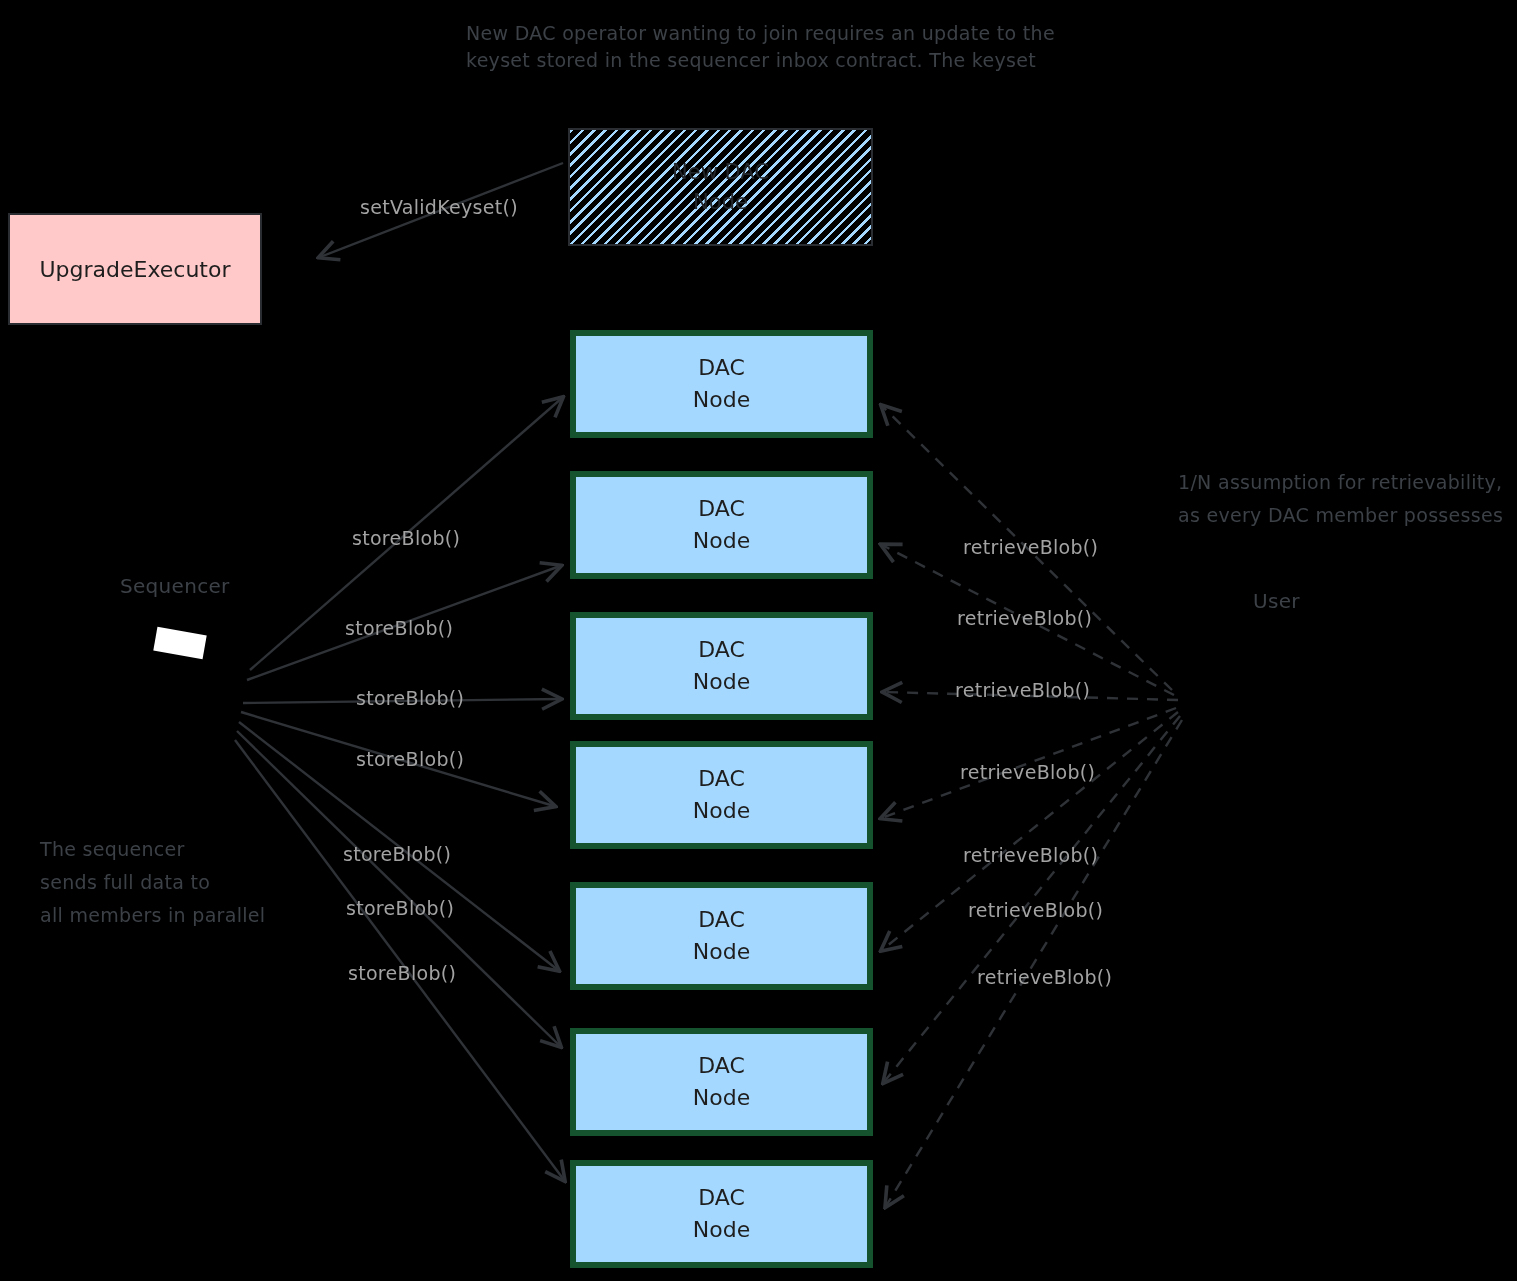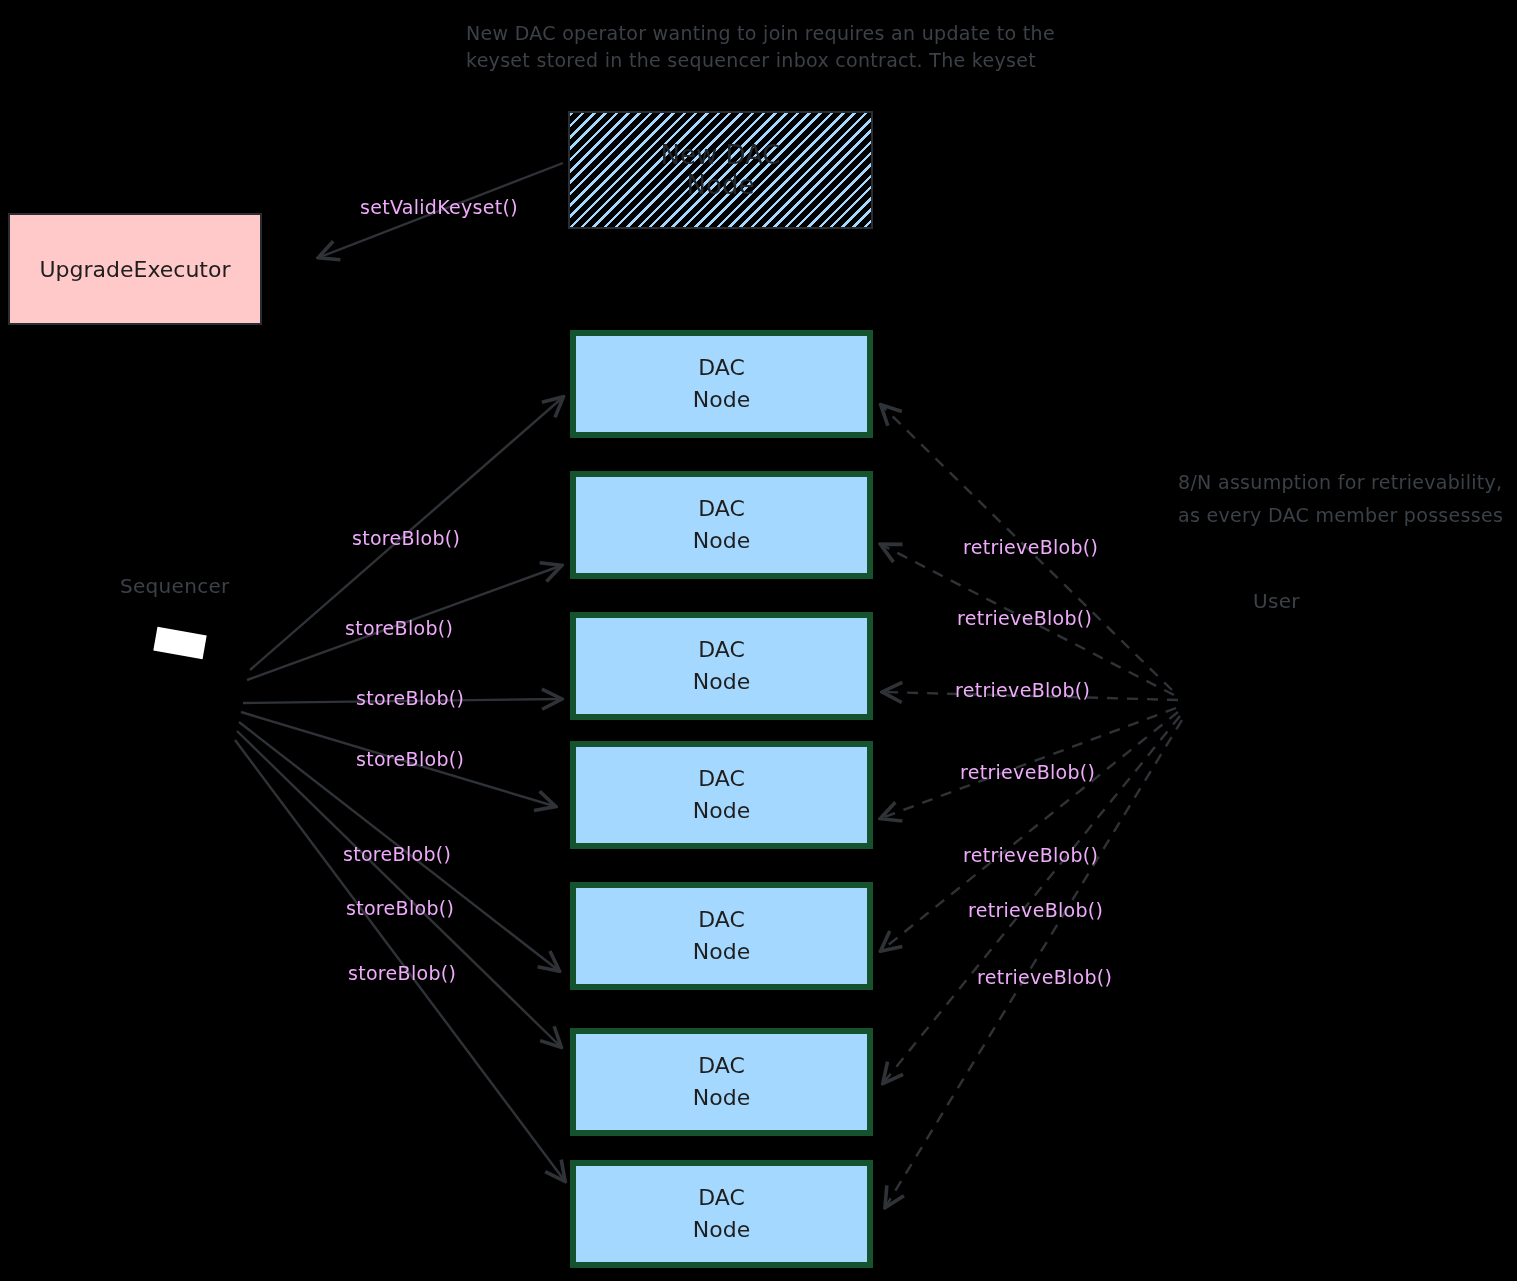--- a/index.html
+++ b/index.html
@@ -15,21 +15,21 @@
   .note {
     position: absolute;
     color: #3c4147;
     font-size: 19px;
     line-height: 27px;
     letter-spacing: 0.3px;
     white-space: nowrap;
   }
   .edge-label {
     position: absolute;
-    color: #f0abfc;
+    color: #a3a3a3;
     font-size: 19px;
     letter-spacing: 0.3px;
     white-space: nowrap;
   }
   .box {
     position: absolute;
     display: flex;
     flex-direction: column;
     align-items: center;
     justify-content: center;
@@ -38,25 +38,25 @@
   }
   .box .line { display: block; }
   .upgrade-executor {
     left: 8px; top: 213px; width: 254px; height: 112px;
     background: #ffc9c9;
     border: 2px solid #2a2d31;
     color: #1e1e1e;
     font-size: 22px;
   }
   .new-dac-node {
-    left: 568px; top: 111px; width: 305px; height: 118px;
+    left: 568px; top: 128px; width: 305px; height: 118px;
     background: repeating-linear-gradient(135deg, #a5d8ff 0px, #a5d8ff 2.5px, rgba(0,0,0,0) 2.5px, rgba(0,0,0,0) 8px);
     border: 2px solid #2a2d31;
     color: #23272c;
-    font-size: 26px;
+    font-size: 21px;
     line-height: 30px;
   }
   .dac-node {
     left: 570px; width: 303px; height: 108px;
     background: #a5d8ff;
     border: 6px solid #14532d;
     color: #1e1e1e;
     font-size: 22px;
     line-height: 32px;
   }
@@ -173,19 +173,24 @@
 
   <div class="edge-label" style="left:963px; top:536px;">retrieveBlob()</div>
   <div class="edge-label" style="left:957px; top:607px;">retrieveBlob()</div>
   <div class="edge-label" style="left:955px; top:679px;">retrieveBlob()</div>
   <div class="edge-label" style="left:960px; top:761px;">retrieveBlob()</div>
   <div class="edge-label" style="left:963px; top:844px;">retrieveBlob()</div>
   <div class="edge-label" style="left:968px; top:899px;">retrieveBlob()</div>
   <div class="edge-label" style="left:977px; top:966px;">retrieveBlob()</div>
 
   <div class="note note-retrievability">
-    <div>8/N assumption for retrievability,</div>
+    <div>1/N assumption for retrievability,</div>
     <div>as every DAC member possesses</div>
   </div>
   <div class="note user-label">User</div>
 
+  <div class="note note-parallel">
+    <div>The sequencer</div>
+    <div>sends full data to</div>
+    <div>all members in parallel</div>
+  </div>
 
 </div>
 
 </body></html>

